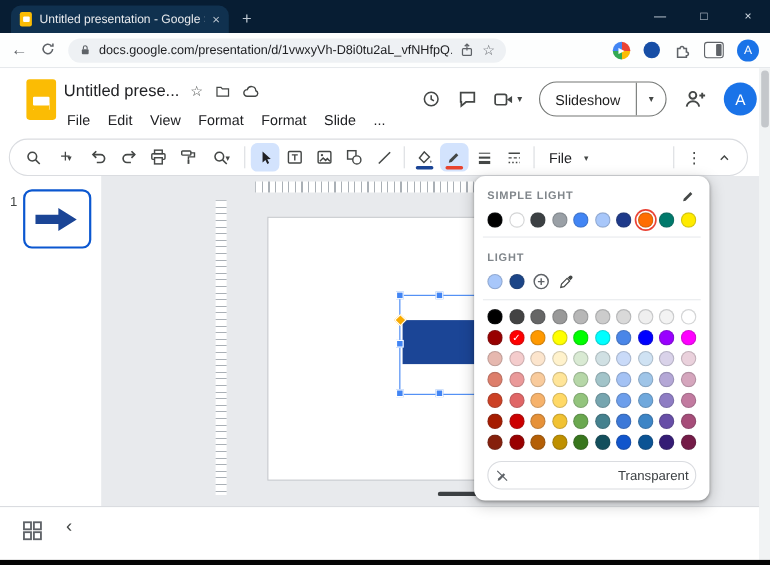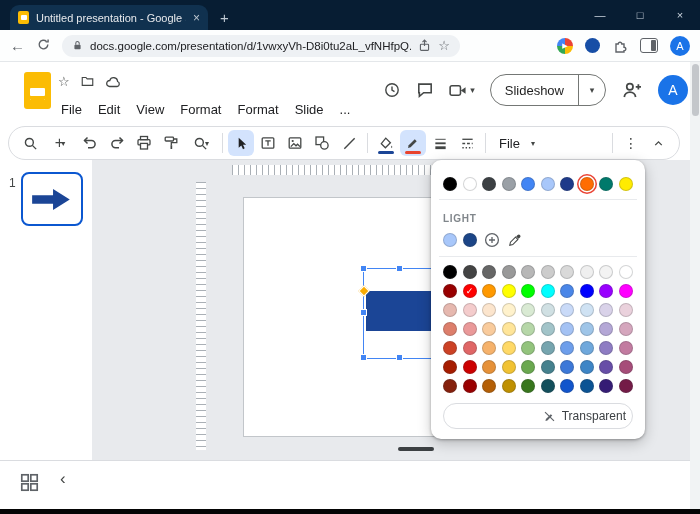--- a/index.html
+++ b/index.html
@@ -105,21 +105,21 @@
   .section-label{font-size:10px;font-weight:bold;letter-spacing:.7px;color:#80868b;}
   .popup-divider{height:1px;background:#e8eaed;margin:8px -4px;}
   .swatch-row{display:grid;grid-template-columns:repeat(10,14px);gap:5px 5.5px;margin-top:7px;}
   .palette-grid{display:grid;grid-template-columns:repeat(10,14px);gap:5px 5.5px;margin-top:8px;}
   .cswatch{width:14px;height:14px;border-radius:50%;box-sizing:border-box;border:1px solid rgba(60,64,67,.22);
     display:flex;align-items:center;justify-content:center;font-size:9px;color:#fff;line-height:1;cursor:pointer;}
   .custom-row{display:flex;align-items:center;gap:7px;margin-top:6px;}
   .custom-row .cswatch{flex:0 0 auto;}
   .round-ghost{width:16px;height:16px;border-radius:50%;display:flex;align-items:center;justify-content:center;cursor:pointer;}
   .transparent-btn{margin-top:10px;width:100%;height:26px;background:#fff;border:1px solid #dadce0;border-radius:14px;
-    display:flex;align-items:center;justify-content:flex-end;gap:6px;font-size:12px;color:#3c4043;cursor:pointer;
+    display:flex;align-items:center;justify-content:space-between;gap:6px;font-size:12px;color:#3c4043;cursor:pointer;
     font-family:inherit;}
 </style>
 </head>
 <body>
 
 <div id="screen">
 
   <div class="titlebar">
     <div class="tab">
       <span class="favicon"></span>
@@ -161,20 +161,21 @@
         <path d="M4 6h2.2a1.8 1.8 0 1 1 3.6 0H12v3.2a1.8 1.8 0 1 1 0 3.6V14H4z" fill="none" stroke="#5f6368" stroke-width="1.4"></path>
       </svg>
       <span class="panel-ext"></span>
       <span class="avatar">A</span>
     </div>
   </div>
 
   <div class="appheader">
     <div class="slides-logo"></div>
     <div class="title-row">
+      <span class="doc-title">Untitled prese...</span>
       <span class="hdr-mini">☆</span>
       <svg class="hdr-mini" width="15" height="14" viewBox="0 0 16 16">
         <path d="M2 4h4.2l1.4 1.6H14v7.4H2z" fill="none" stroke="#444746" stroke-width="1.3"></path>
       </svg>
       <svg class="hdr-mini" width="16" height="13" viewBox="0 0 16 13">
         <path d="M4.6 11.5a3 3 0 0 1 .2-6 4 4 0 0 1 7.8 1 2.6 2.6 0 0 1-.5 5z" fill="none" stroke="#444746" stroke-width="1.3"></path>
       </svg>
     </div>
     <div class="menu-bar">
         <span class="menu-item">File</span>
@@ -359,20 +360,28 @@
     <div class="handle" style="left:268px;top:105px"></div>
     <div class="handle" style="left:268px;top:149px"></div>
     <div class="handle" style="left:268px;top:194px"></div>
     <div class="handle" style="left:304px;top:105px"></div>
     <div class="handle" style="left:304px;top:194px"></div>
     <div class="adjust-diamond"></div>
     <div class="notes-handle"></div>
   </div>
 
   <div class="popup">
+    <div class="popup-row">
+      <span class="section-label">SIMPLE LIGHT</span>
+      <span style="margin-left:auto" class="round-ghost">
+        <svg width="13" height="13" viewBox="0 0 16 16">
+          <path d="M2.5 13.5l.7-2.8 7.5-7.5 2.1 2.1-7.5 7.5z" fill="#444746"></path>
+        </svg>
+      </span>
+    </div>
     <div class="swatch-row">
         <div class="cswatch" style="background: rgb(0, 0, 0);"></div>
         <div class="cswatch" style="background: rgb(255, 255, 255);"></div>
         <div class="cswatch" style="background: rgb(60, 64, 67);"></div>
         <div class="cswatch" style="background: rgb(154, 160, 166);"></div>
         <div class="cswatch" style="background: rgb(66, 133, 244);"></div>
         <div class="cswatch" style="background: rgb(168, 199, 250);"></div>
         <div class="cswatch" style="background: rgb(30, 58, 138);"></div>
         <div class="cswatch" style="background: rgb(255, 109, 1); box-shadow: rgb(255, 255, 255) 0px 0px 0px 1.5px, rgb(234, 67, 53) 0px 0px 0px 3px;"></div>
         <div class="cswatch" style="background: rgb(0, 121, 107);"></div>

